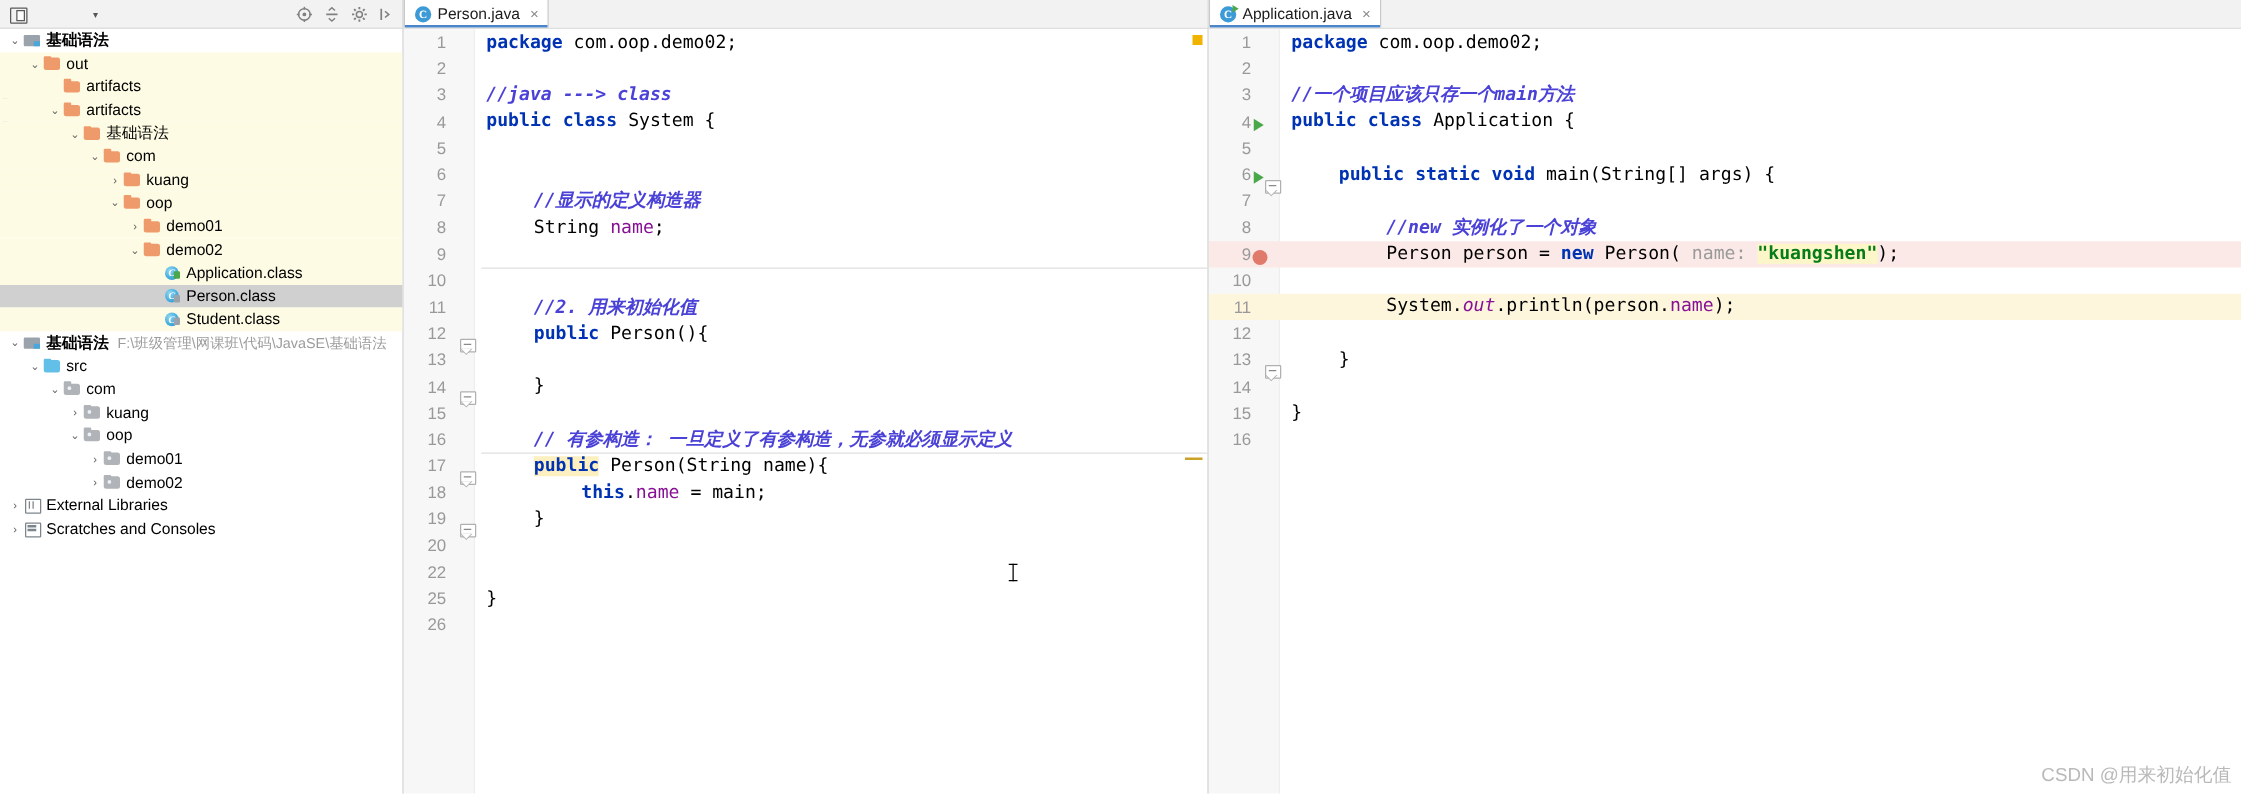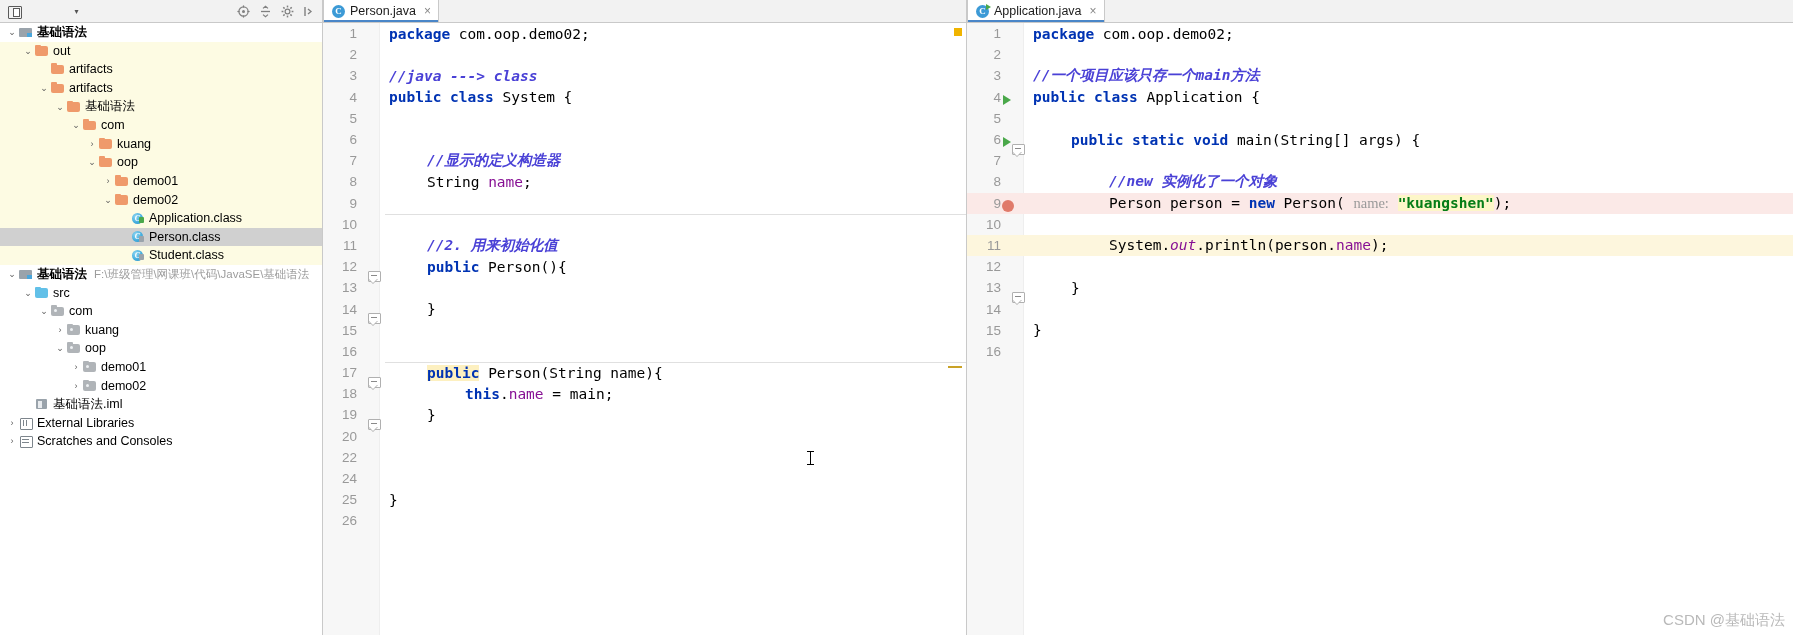--- a/index.html
+++ b/index.html
@@ -121,21 +121,21 @@
 
   
   .gutbg{position:absolute;left:0;top:0;bottom:0;width:56px;background:#f7f7f7;border-right:1px solid #eee;}
 
   
   .kw{color:#0033b3;font-weight:bold;}
   .cm{color:#4a41d6;font-style:italic;font-weight:bold;}
   .pl{color:#000000;}
   .fld{color:#871094;}
   .str{color:#067d17;font-weight:bold;background:#fdf6c8;}
-  .hint{color:#9a9a9a;font-family:Liberation Serif, serif;}
+  .hint{color:#9a9a9a;}
   .sfn{color:#000000;}
   .ital{color:#871094;font-style:italic;}
   .hlbox{background:#fdf0c0;}
 
   .foldmark{position:absolute;left:5px;top:4px;width:11px;height:13px;}
   .foldmark .body{position:absolute;left:0;top:0;width:11px;height:9px;border:1px solid #b0b0b0;
         background:#fff;border-radius:1px;}
   .foldmark .body::after{content:"";position:absolute;left:2px;top:3.3px;width:6px;height:1px;background:#8a8a8a;}
   .foldmark .tip{position:absolute;left:0px;top:8px;width:0;height:0;border-left:5.5px solid transparent;
         border-right:5.5px solid transparent;border-top:5px solid #b0b0b0;}
@@ -376,26 +376,20 @@
         </div>
         <div class="trow">
           <span class="tind" style="width:70px"></span>
           <span class="arrow">›</span>
           <span class="ic folder-g">
             <i class="dot"></i>
           </span>
           <span class="lbl">demo02</span>
         </div>
         <div class="trow">
-          <span class="tind" style="width:22px"></span>
-          <span class="arrow none"></span>
-          <span class="ic iml"></span>
-          <span class="lbl">基础语法.iml</span>
-        </div>
-        <div class="trow">
           <span class="tind" style="width:6px"></span>
           <span class="arrow">›</span>
           <span class="ic lib"></span>
           <span class="lbl">External Libraries</span>
         </div>
         <div class="trow">
           <span class="tind" style="width:6px"></span>
           <span class="arrow">›</span>
           <span class="ic scratch"></span>
           <span class="lbl">Scratches and Consoles</span>
@@ -413,27 +407,26 @@
           <div class="cline"><span class="gut" style="position:relative">6<span style="position:absolute;left:34px;top:0;width:26px;height:21px;"></span></span><span class="fold"></span></div>
           <div class="cline"><span class="gut" style="position:relative">7<span style="position:absolute;left:34px;top:0;width:26px;height:21px;"></span></span><span class="fold"></span><span class="txt" style="padding-left:42px"><span class="cm">//显示的定义构造器</span></span></div>
           <div class="cline"><span class="gut" style="position:relative">8<span style="position:absolute;left:34px;top:0;width:26px;height:21px;"></span></span><span class="fold"></span><span class="txt" style="padding-left:42px"><span class="pl">String</span><span class="pl"> </span><span class="fld">name</span><span class="pl">;</span></span></div>
           <div class="cline"><span class="gut" style="position:relative">9<span style="position:absolute;left:34px;top:0;width:26px;height:21px;"></span></span><span class="fold"></span><span class="txt" style="padding-left:4px"></span></div>
           <div class="cline"><span class="gut" style="position:relative">10<span style="position:absolute;left:34px;top:0;width:26px;height:21px;"></span></span><span class="fold"></span></div>
           <div class="cline"><span class="gut" style="position:relative">11<span style="position:absolute;left:34px;top:0;width:26px;height:21px;"></span></span><span class="fold"></span><span class="txt" style="padding-left:42px"><span class="cm">//2. 用来初始化值</span></span></div>
           <div class="cline"><span class="gut" style="position:relative">12<span style="position:absolute;left:34px;top:0;width:26px;height:21px;"></span></span><span class="fold"><span class="foldmark"><i class="body"></i><i class="tip"></i></span></span><span class="txt" style="padding-left:42px"><span class="kw">public </span><span class="sfn">Person</span><span class="pl">(){</span></span></div>
           <div class="cline"><span class="gut" style="position:relative">13<span style="position:absolute;left:34px;top:0;width:26px;height:21px;"></span></span><span class="fold"></span><span class="txt" style="padding-left:4px"></span></div>
           <div class="cline"><span class="gut" style="position:relative">14<span style="position:absolute;left:34px;top:0;width:26px;height:21px;"></span></span><span class="fold"><span class="foldmark"><i class="body"></i><i class="tip"></i></span></span><span class="txt" style="padding-left:42px"><span class="pl">}</span></span></div>
           <div class="cline"><span class="gut" style="position:relative">15<span style="position:absolute;left:34px;top:0;width:26px;height:21px;"></span></span><span class="fold"></span><span class="txt" style="padding-left:4px"></span></div>
-          <div class="cline"><span class="gut" style="position:relative">16<span style="position:absolute;left:34px;top:0;width:26px;height:21px;"></span></span><span class="fold"></span></div>
+          <div class="cline"><span class="gut" style="position:relative">16<span style="position:absolute;left:34px;top:0;width:26px;height:21px;"></span></span><span class="fold"></span><span class="txt" style="padding-left:42px"><span class="cm">// 有参构造： 一旦定义了有参构造，无参就必须显示定义</span></span></div>
           <div class="cline"><span class="gut" style="position:relative">17<span style="position:absolute;left:34px;top:0;width:26px;height:21px;"></span></span><span class="fold"><span class="foldmark"><i class="body"></i><i class="tip"></i></span></span><span class="txt" style="padding-left:42px"><span class="kw hlbox">public</span><span class="pl"> </span><span class="sfn">Person</span><span class="pl">(</span><span class="pl">String</span><span class="pl"> name){</span></span></div>
           <div class="cline"><span class="gut" style="position:relative">18<span style="position:absolute;left:34px;top:0;width:26px;height:21px;"></span></span><span class="fold"></span><span class="txt" style="padding-left:80px"><span class="kw">this</span><span class="pl">.</span><span class="fld">name</span><span class="pl"> = main;</span></span></div>
           <div class="cline"><span class="gut" style="position:relative">19<span style="position:absolute;left:34px;top:0;width:26px;height:21px;"></span></span><span class="fold"><span class="foldmark"><i class="body"></i><i class="tip"></i></span></span><span class="txt" style="padding-left:42px"><span class="pl">}</span></span></div>
           <div class="cline"><span class="gut" style="position:relative">20<span style="position:absolute;left:34px;top:0;width:26px;height:21px;"></span></span><span class="fold"></span><span class="txt" style="padding-left:4px"></span></div>
           <div class="cline"><span class="gut" style="position:relative">22<span style="position:absolute;left:34px;top:0;width:26px;height:21px;"></span></span><span class="fold"></span><span class="txt" style="padding-left:4px"></span></div>
-          <div class="cline"><span class="gut" style="position:relative">24<span style="position:absolute;left:34px;top:0;width:26px;height:21px;"></span></span><span class="fold"></span><span class="txt" style="padding-left:4px"></span></div>
           <div class="cline"><span class="gut" style="position:relative">25<span style="position:absolute;left:34px;top:0;width:26px;height:21px;"></span></span><span class="fold"></span><span class="txt" style="padding-left:4px"><span class="pl">}</span></span></div>
           <div class="cline"><span class="gut" style="position:relative">26<span style="position:absolute;left:34px;top:0;width:26px;height:21px;"></span></span><span class="fold"></span><span class="txt" style="padding-left:4px"></span></div>
           <div class="sep-line" style="top: 191px;"></div>
           <div class="sep-line" style="top: 339px;"></div>
         </div>
       <div class="marker-sq y" style="right:4px;top:5px;"></div>
       <div class="marker-sq t" style="right:4px;top:343px;width:14px;height:2px;"></div>
       <div class="caret-ibeam" style="left:487px;top:428px;"></div>
     </div>
 
@@ -450,17 +443,17 @@
           <div class="cline"><span class="gut" style="position:relative">8<span style="position:absolute;left:34px;top:0;width:26px;height:21px;"></span></span><span class="fold"></span><span class="txt" style="padding-left:80px"><span class="cm">//new 实例化了一个对象</span></span></div>
           <div class="cline hl-red"><span class="gut" style="position:relative">9<span style="position:absolute;left:34px;top:0;width:26px;height:21px;"><span class="breakpoint"></span></span></span><span class="fold"></span><span class="txt" style="padding-left:80px"><span class="pl">Person person = </span><span class="kw">new </span><span class="pl">Person( </span><span class="hint">name:</span><span class="pl"> </span><span class="str">"kuangshen"</span><span class="pl">);</span></span></div>
           <div class="cline"><span class="gut" style="position:relative">10<span style="position:absolute;left:34px;top:0;width:26px;height:21px;"></span></span><span class="fold"></span><span class="txt" style="padding-left:4px"></span></div>
           <div class="cline hl-yellow"><span class="gut" style="position:relative">11<span style="position:absolute;left:34px;top:0;width:26px;height:21px;"></span></span><span class="fold"></span><span class="txt" style="padding-left:80px"><span class="pl">System.</span><span class="ital">out</span><span class="pl">.println(person.</span><span class="fld">name</span><span class="pl">);</span></span></div>
           <div class="cline"><span class="gut" style="position:relative">12<span style="position:absolute;left:34px;top:0;width:26px;height:21px;"></span></span><span class="fold"></span><span class="txt" style="padding-left:4px"></span></div>
           <div class="cline"><span class="gut" style="position:relative">13<span style="position:absolute;left:34px;top:0;width:26px;height:21px;"></span></span><span class="fold"><span class="foldmark"><i class="body"></i><i class="tip"></i></span></span><span class="txt" style="padding-left:42px"><span class="pl">}</span></span></div>
           <div class="cline"><span class="gut" style="position:relative">14<span style="position:absolute;left:34px;top:0;width:26px;height:21px;"></span></span><span class="fold"></span><span class="txt" style="padding-left:4px"></span></div>
           <div class="cline"><span class="gut" style="position:relative">15<span style="position:absolute;left:34px;top:0;width:26px;height:21px;"></span></span><span class="fold"></span><span class="txt" style="padding-left:4px"><span class="pl">}</span></span></div>
           <div class="cline"><span class="gut" style="position:relative">16<span style="position:absolute;left:34px;top:0;width:26px;height:21px;"></span></span><span class="fold"></span><span class="txt" style="padding-left:4px"></span></div>
         </div>
-      <div class="watermark">CSDN @基础语法</div>
+      <div class="watermark">CSDN @用来初始化值</div>
     </div>
 
   </div>
 </div>
 
 </body></html>

